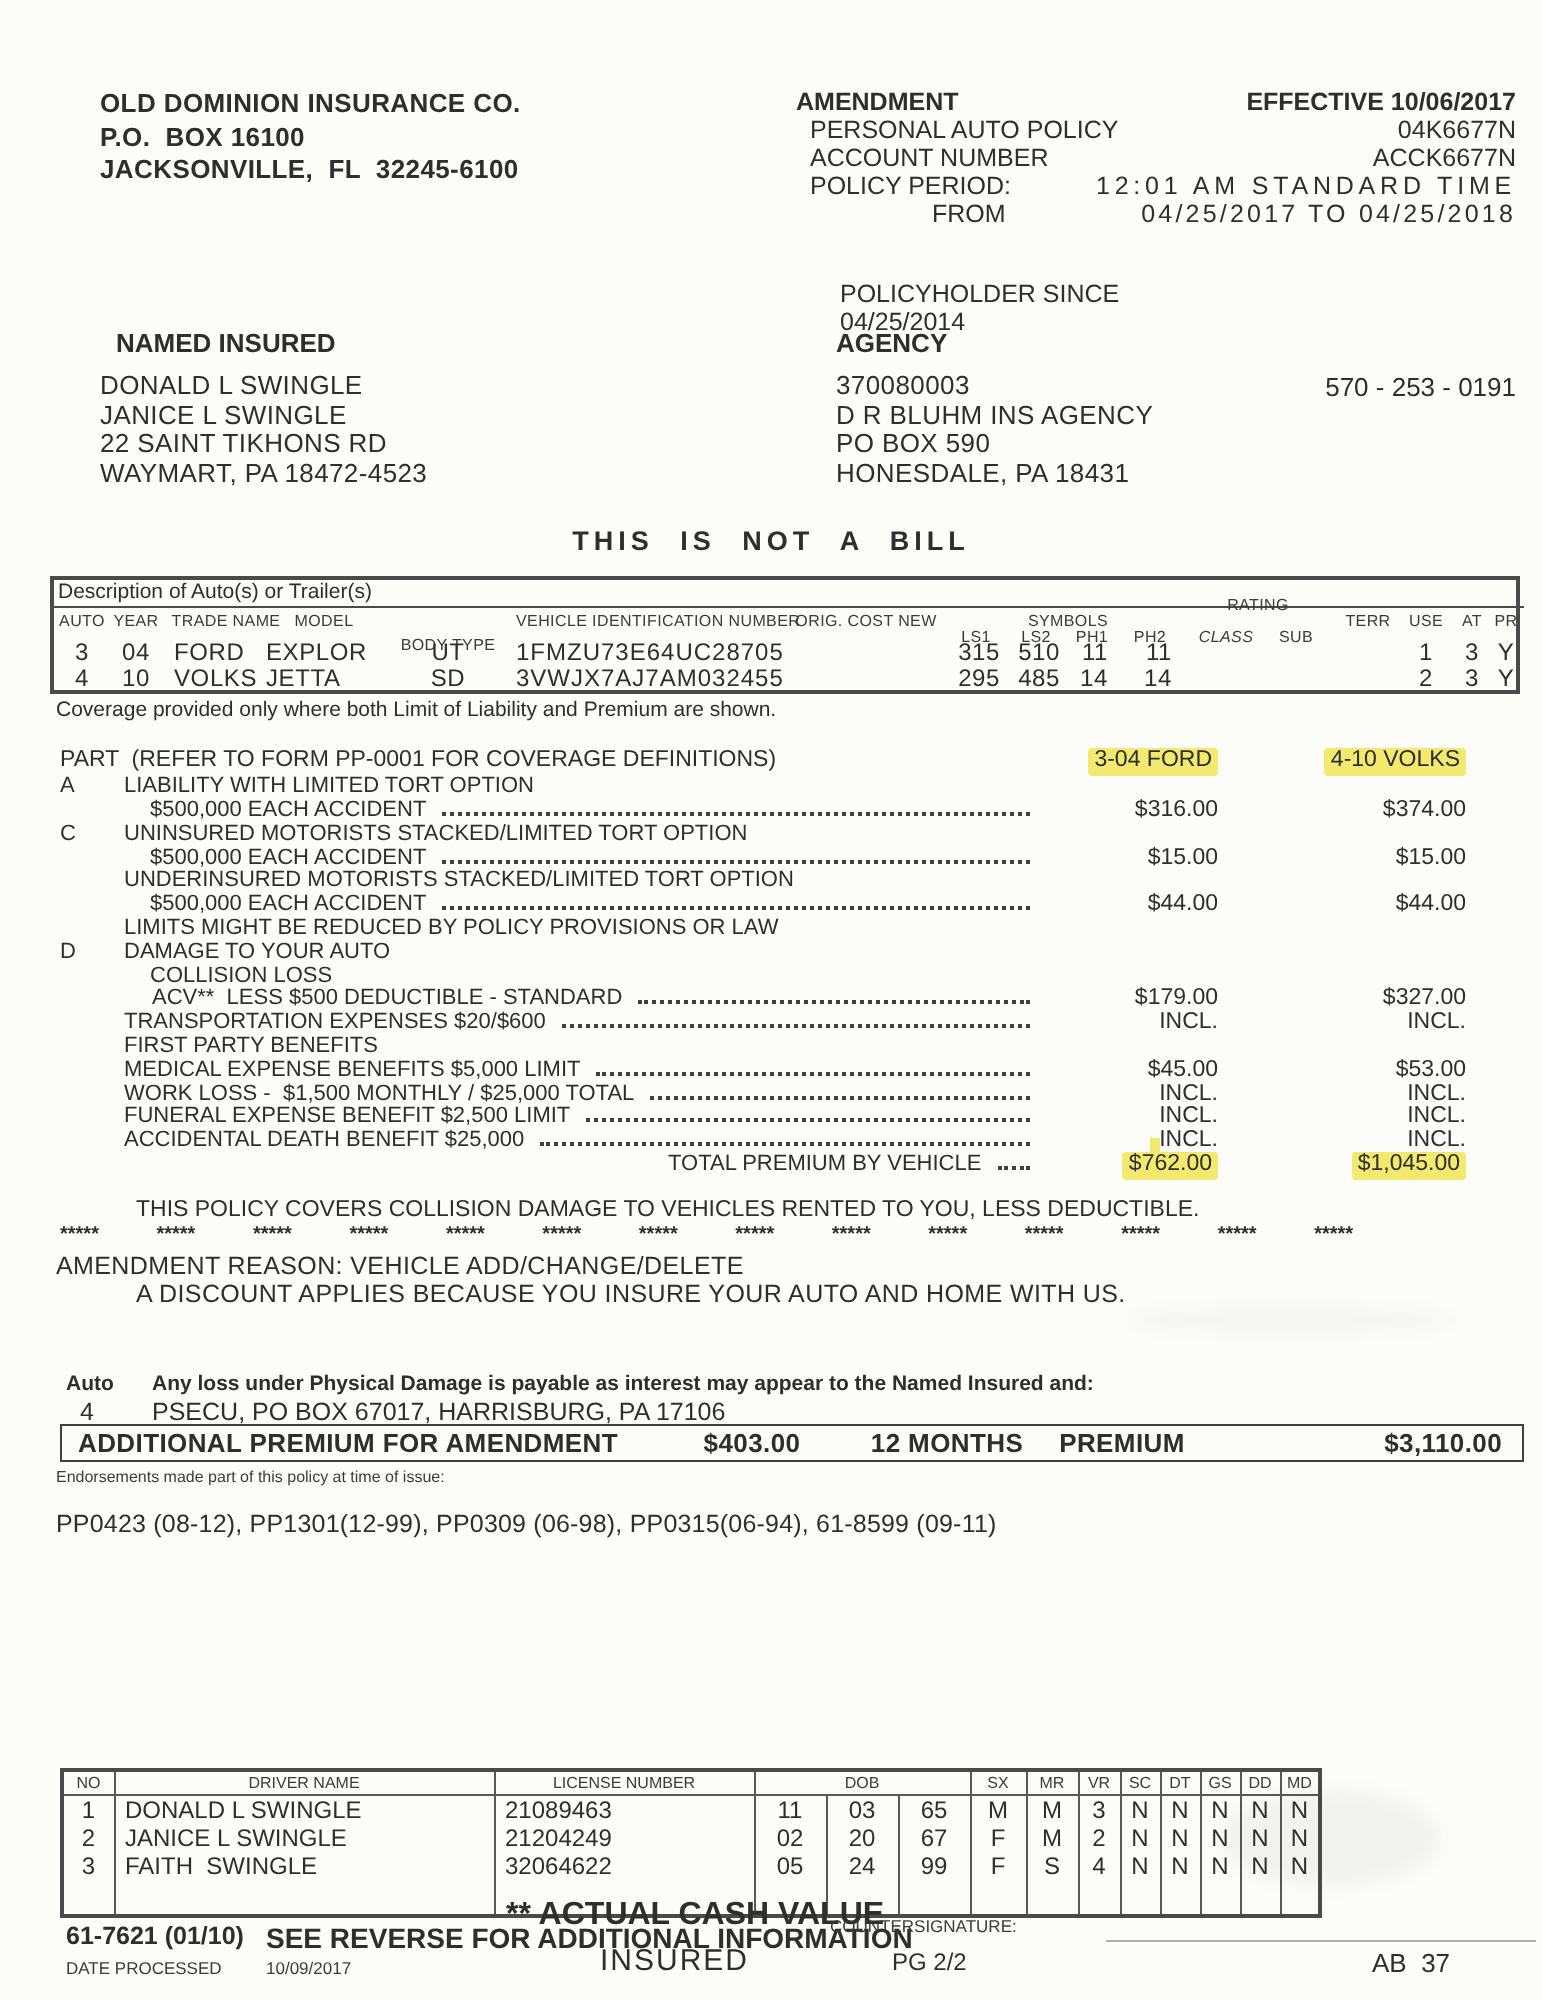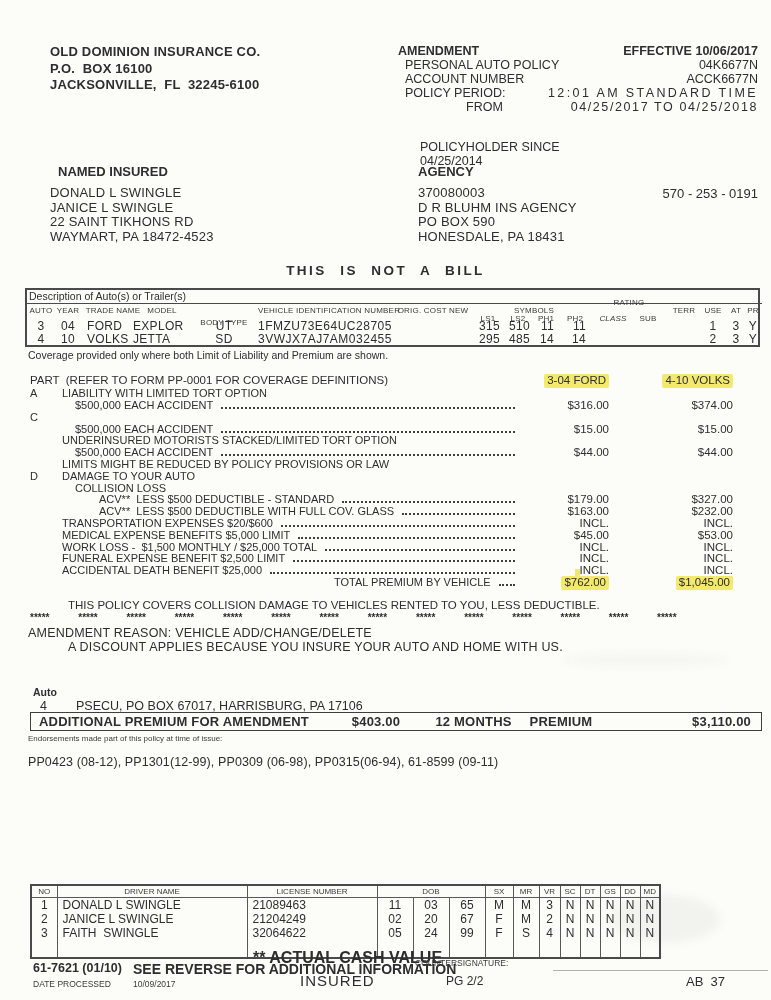--- a/index.html
+++ b/index.html
@@ -30,21 +30,21 @@
   .th8{font-size:8px;color:#3a3a3a;letter-spacing:.2px;}
   .tv{font-size:12px;letter-spacing:.3px;}
 
   
   .covnote{left:28px;top:349px;font-size:10.5px;}
   .cov{left:30px;top:375px;width:707px;font-size:11px;line-height:11.8px;}
   .crow{display:flex;align-items:baseline;}
   .cl{flex:0 0 32px;}
   .ct{white-space:pre;}
   .ind1{margin-left:13px;}
-  .ind2{margin-left:37px;}
+  .ind2{margin-left:14px;}
   .indT{margin-left:272px;}
   .lead{flex:1 1 auto;border-bottom:2px dotted #3f3f3f;margin:0 6px 2px 8px;min-width:0;}
   .lead.hide{border-bottom:none;}
   .cv1{flex:0 0 88px;text-align:right;font-size:11.5px;}
   .cv2{flex:0 0 124px;text-align:right;font-size:11.5px;padding-right:4px;}
   .phead{margin-bottom:1.5px;font-size:11.5px;}
   .hl{background:#f2e96e;padding:0 3px;border-radius:2px;box-shadow:0 2px 0 0 #f2e96e;}
   .hlu{box-shadow:0 4px 0 -1px #f0e870, -6px 4px 0 -1px #f0e870;}
 
   .polnote{left:68px;top:599px;font-size:11.5px;}
@@ -204,20 +204,21 @@
       </div>
     <div class="crow">
         <span class="cl"></span>
         <span class="ct ind1">$500,000 EACH ACCIDENT</span>
         <span class="lead"></span>
         <span class="cv1">$316.00</span>
         <span class="cv2">$374.00</span>
       </div>
     <div class="crow">
         <span class="cl">C</span>
+        <span class="ct">UNINSURED MOTORISTS STACKED/LIMITED TORT OPTION</span>
         <span class="lead hide"></span>
         <span class="cv1"></span>
         <span class="cv2"></span>
       </div>
     <div class="crow">
         <span class="cl"></span>
         <span class="ct ind1">$500,000 EACH ACCIDENT</span>
         <span class="lead"></span>
         <span class="cv1">$15.00</span>
         <span class="cv2">$15.00</span>
@@ -259,34 +260,34 @@
       </div>
     <div class="crow">
         <span class="cl"></span>
         <span class="ct ind2">ACV**  LESS $500 DEDUCTIBLE - STANDARD</span>
         <span class="lead"></span>
         <span class="cv1">$179.00</span>
         <span class="cv2">$327.00</span>
       </div>
     <div class="crow">
         <span class="cl"></span>
-        <span class="ct ind2">ACV**  LESS $500 DEDUCTIBLE WITH FULL COV. GLASS</span>
-        <span class="lead"></span>
-        <span class="cv1">$163.00</span>
-        <span class="cv2">$232.00</span>
-      </div>
-    <div class="crow">
-        <span class="cl"></span>
         <span class="ct">TRANSPORTATION EXPENSES $20/$600</span>
         <span class="lead"></span>
         <span class="cv1">INCL.</span>
         <span class="cv2">INCL.</span>
       </div>
     <div class="crow">
         <span class="cl"></span>
+        <span class="ct">FIRST PARTY BENEFITS</span>
+        <span class="lead hide"></span>
+        <span class="cv1"></span>
+        <span class="cv2"></span>
+      </div>
+    <div class="crow">
+        <span class="cl"></span>
         <span class="ct">MEDICAL EXPENSE BENEFITS $5,000 LIMIT</span>
         <span class="lead"></span>
         <span class="cv1">$45.00</span>
         <span class="cv2">$53.00</span>
       </div>
     <div class="crow">
         <span class="cl"></span>
         <span class="ct">WORK LOSS -  $1,500 MONTHLY / $25,000 TOTAL</span>
         <span class="lead"></span>
         <span class="cv1">INCL.</span>
@@ -315,20 +316,21 @@
       </div>
   </div>
 
   <div class="abs polnote">THIS POLICY COVERS COLLISION DAMAGE TO VEHICLES RENTED TO YOU, LESS DEDUCTIBLE.</div>
   <div class="abs stars">***** ***** ***** ***** ***** ***** ***** ***** ***** ***** ***** ***** ***** *****</div>
 
   <div class="abs reason" style="left:28px;top:626px;">AMENDMENT REASON: VEHICLE ADD/CHANGE/DELETE</div>
   <div class="abs reason" style="left:28px;top:640px;margin-left:40px;"> A DISCOUNT APPLIES BECAUSE YOU INSURE YOUR AUTO AND HOME WITH US.</div>
 
   <div class="abs paylabel" style="left:33px;top:686px;">Auto</div>
+  <div class="abs paylabel" style="left:76px;top:686px;">Any loss under Physical Damage is payable as interest may appear to the Named Insured and:</div>
   <div class="abs payval" style="left:40px;top:699px;">4</div>
   <div class="abs payval" style="left:76px;top:699px;">PSECU, PO BOX 67017, HARRISBURG, PA 17106</div>
 
   <div class="abs pbox">
     <span style="left:8px;">ADDITIONAL PREMIUM FOR AMENDMENT</span>
     <span style="left:290px;width:110px;text-align:center;">$403.00</span>
     <span style="left:385px;width:115px;text-align:center;">12 MONTHS</span>
     <span style="left:475px;width:110px;text-align:center;">PREMIUM</span>
     <span style="right:10px;">$3,110.00</span>
   </div>

